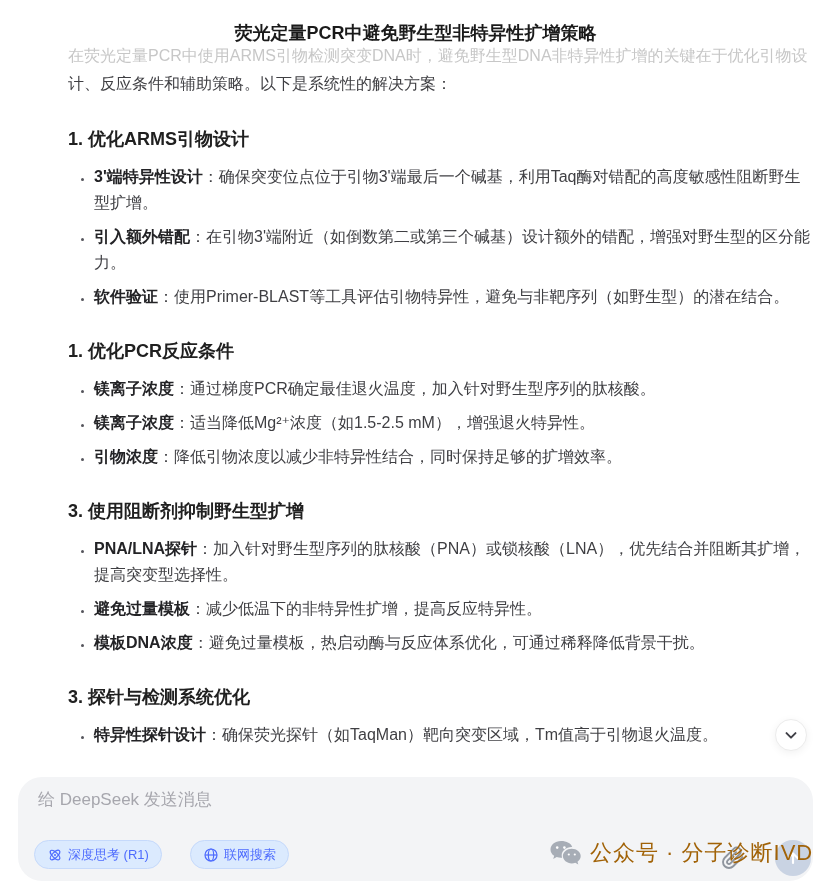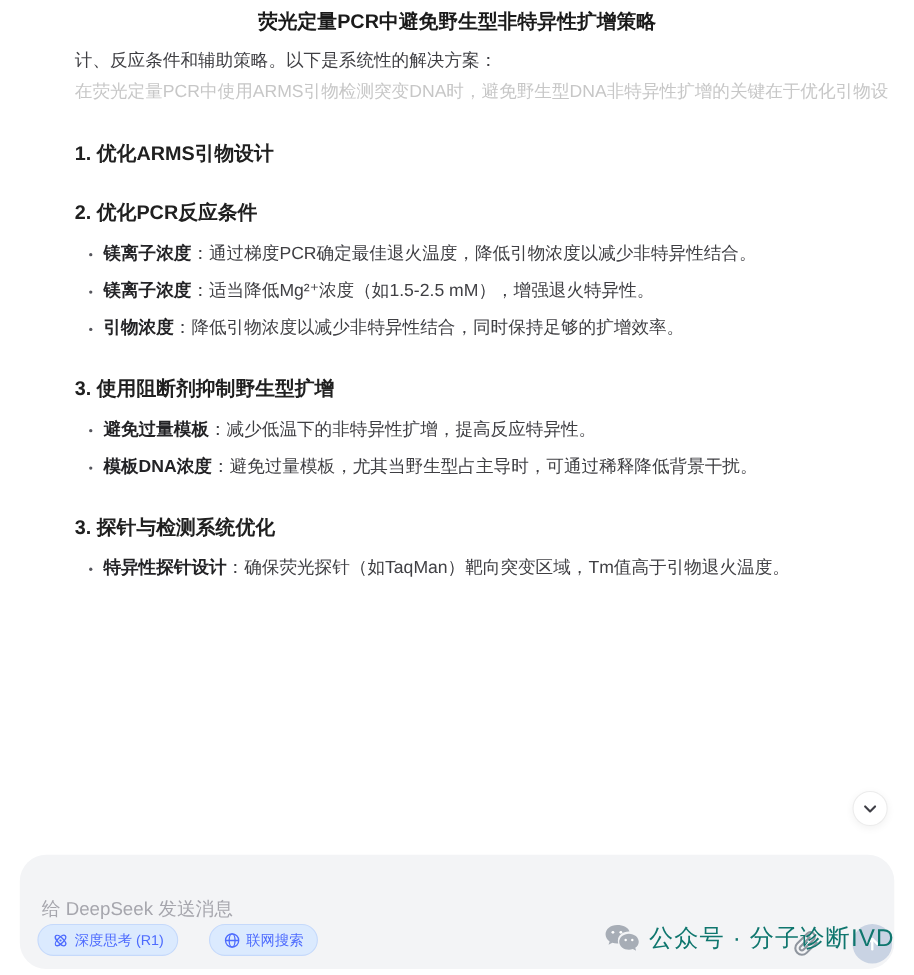--- a/index.html
+++ b/index.html
@@ -7,21 +7,21 @@
     width:831px;height:886px;position:relative;overflow:hidden;
     background:#ffffff;
     font-family:"Liberation Sans","DejaVu Sans",sans-serif;
     -webkit-font-smoothing:antialiased;
   }
   
   .titlebar{
     position:absolute;top:0;left:0;right:0;height:38px;background:#ffffff;z-index:5;
   }
   .titlebar h1{
-    margin:0;font-size:18px;line-height:38px;font-weight:700;color:#1a1a1a;text-align:center;
+    margin:14px;font-size:18px;line-height:38px;font-weight:700;color:#1a1a1a;text-align:center;
   }
   
   .content{
     position:absolute;top:0;left:68px;width:744px;z-index:1;color:#3f3f43;font-size:16px;
   }
   .intro{padding-top:26px;}
   .intro .line{display:block;line-height:28px;white-space:nowrap;}
   .intro .faded{color:#c7c7c7;}
   .section-h{
     margin:28px 0 12px 0;font-size:18px;line-height:26px;font-weight:700;color:#202020;
@@ -35,67 +35,75 @@
     position:absolute;left:775px;top:719px;width:32px;height:32px;border-radius:50%;
     background:#ffffff;border:1px solid #ececec;box-shadow:0 2px 8px rgba(0,0,0,.06);
     display:flex;align-items:center;justify-content:center;cursor:pointer;z-index:4;padding:0;
   }
   
   .composer{
     position:absolute;left:18px;top:777px;width:795px;height:104px;border-radius:24px;
     background:#f3f4f6;z-index:2;
   }
   .composer .placeholder{
-    position:absolute;left:20px;top:11px;font-size:17px;color:#a6a6ad;margin-top:27px;
+    position:absolute;left:20px;top:11px;font-size:17px;color:#a6a6ad;
   }
   .pill-row{position:absolute;left:16px;bottom:12px;display:flex;gap:28px;}
   .pill{
     display:flex;align-items:center;gap:5px;height:29px;padding:0 12px;border-radius:15px;
     background:#dbeafe;border:1px solid #c5d9fb;color:#4d6bfe;font-size:13px;
     font-family:inherit;cursor:pointer;
   }
   .pill svg{flex:0 0 auto;}
   .attach-btn{
     position:absolute;left:717px;top:842px;width:32px;height:32px;background:none;border:none;
     padding:4px;cursor:pointer;z-index:3;
   }
   .send-btn{
     position:absolute;left:775px;top:840px;width:36px;height:36px;border-radius:50%;
     background:#c9d3e3;border:none;display:flex;align-items:center;justify-content:center;
     cursor:pointer;z-index:3;padding:0;
   }
   
   .watermark{
     position:absolute;left:548px;top:838px;display:flex;align-items:center;gap:8px;
-    z-index:6;pointer-events:none;color:#0f766e;font-size:22px;letter-spacing:1px;
+    z-index:6;pointer-events:none;color:#a16207;font-size:22px;letter-spacing:1px;
   }
 </style>
 </head>
 <body>
 
 <main class="content">
   <p class="intro">
+    <span class="line faded">在荧光定量PCR中使用ARMS引物检测突变DNA时，避免野生型DNA非特异性扩增的关键在于优化引物设</span>
     <span class="line">计、反应条件和辅助策略。以下是系统性的解决方案：</span>
-    <span class="line faded">在荧光定量PCR中使用ARMS引物检测突变DNA时，避免野生型DNA非特异性扩增的关键在于优化引物设</span>
   </p>
 
   <h3 class="section-h">1. 优化ARMS引物设计</h3>
+  <ul class="blist">
+    <li><b>3'端特异性设计</b><span>：确保突变位点位于引物3'端最后一个碱基，利用Taq酶对错配的高度敏感性阻断野生型扩增。</span></li>
+    <li><b>引入额外错配</b><span>：在引物3'端附近（如倒数第二或第三个碱基）设计额外的错配，增强对野生型的区分能力。</span></li>
+    <li><b>软件验证</b><span>：使用Primer-BLAST等工具评估引物特异性，避免与非靶序列（如野生型）的潜在结合。</span></li>
+  </ul>
 
-  <h3 class="section-h">2. 优化PCR反应条件</h3>
+  <h3 class="section-h">1. 优化PCR反应条件</h3>
   <ul class="blist">
-    <li><b>镁离子浓度</b><span>：通过梯度PCR确定最佳退火温度，降低引物浓度以减少非特异性结合。</span></li>
+    <li><b>镁离子浓度</b><span>：通过梯度PCR确定最佳退火温度，加入针对野生型序列的肽核酸。</span></li>
     <li><b>镁离子浓度</b><span>：适当降低Mg²⁺浓度（如1.5-2.5 mM），增强退火特异性。</span></li>
     <li><b>引物浓度</b><span>：降低引物浓度以减少非特异性结合，同时保持足够的扩增效率。</span></li>
   </ul>
 
   <h3 class="section-h">3. 使用阻断剂抑制野生型扩增</h3>
+  <ul class="blist">
+    <li><b>PNA/LNA探针</b><span>：加入针对野生型序列的肽核酸（PNA）或锁核酸（LNA），优先结合并阻断其扩增，提高突变型选择性。</span></li>
+  </ul>
 
   <ul class="blist">
     <li><b>避免过量模板</b><span>：减少低温下的非特异性扩增，提高反应特异性。</span></li>
-    <li><b>模板DNA浓度</b><span>：避免过量模板，尤其当野生型占主导时，可通过稀释降低背景干扰。</span></li>
+    <li><b>模板DNA浓度</b><span>：避免过量模板，热启动酶与反应体系优化，可通过稀释降低背景干扰。</span></li>
   </ul>
 
   <h3 class="section-h">3. 探针与检测系统优化</h3>
   <ul class="blist">
     <li><b>特异性探针设计</b><span>：确保荧光探针（如TaqMan）靶向突变区域，Tm值高于引物退火温度。</span></li>
   </ul>
 </main>
 
 <header class="titlebar">
   <h1>荧光定量PCR中避免野生型非特异性扩增策略</h1>

